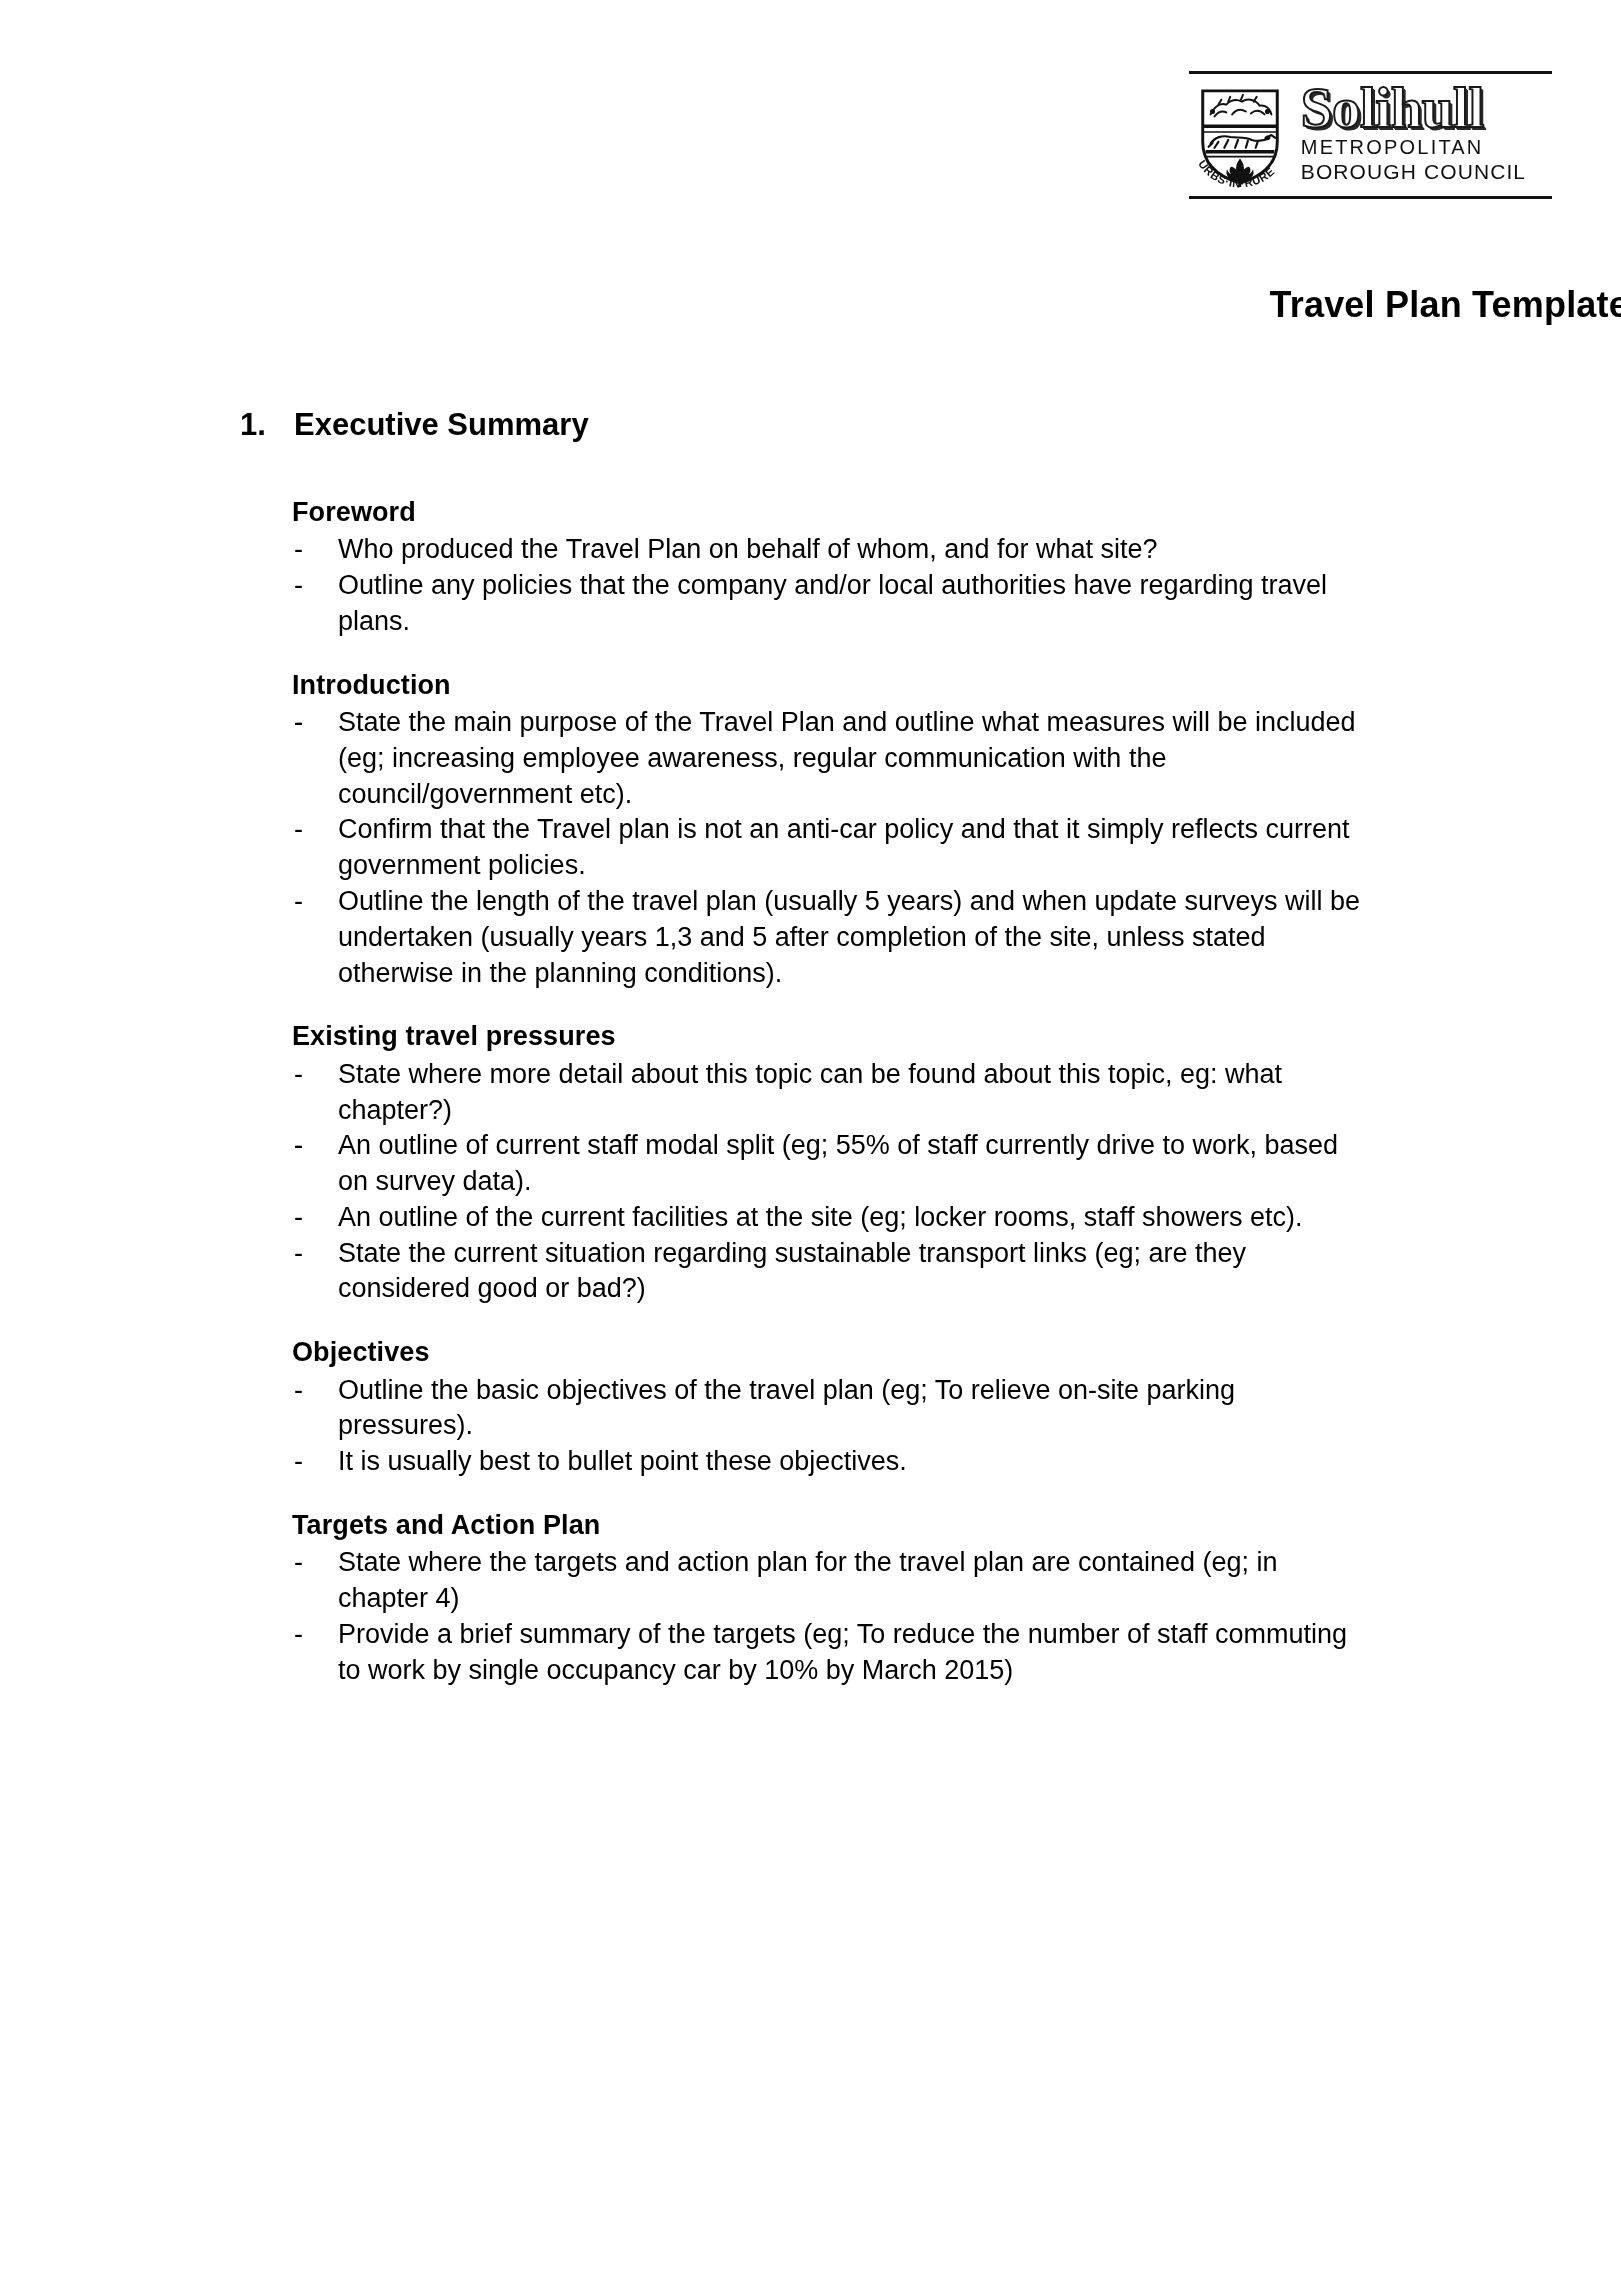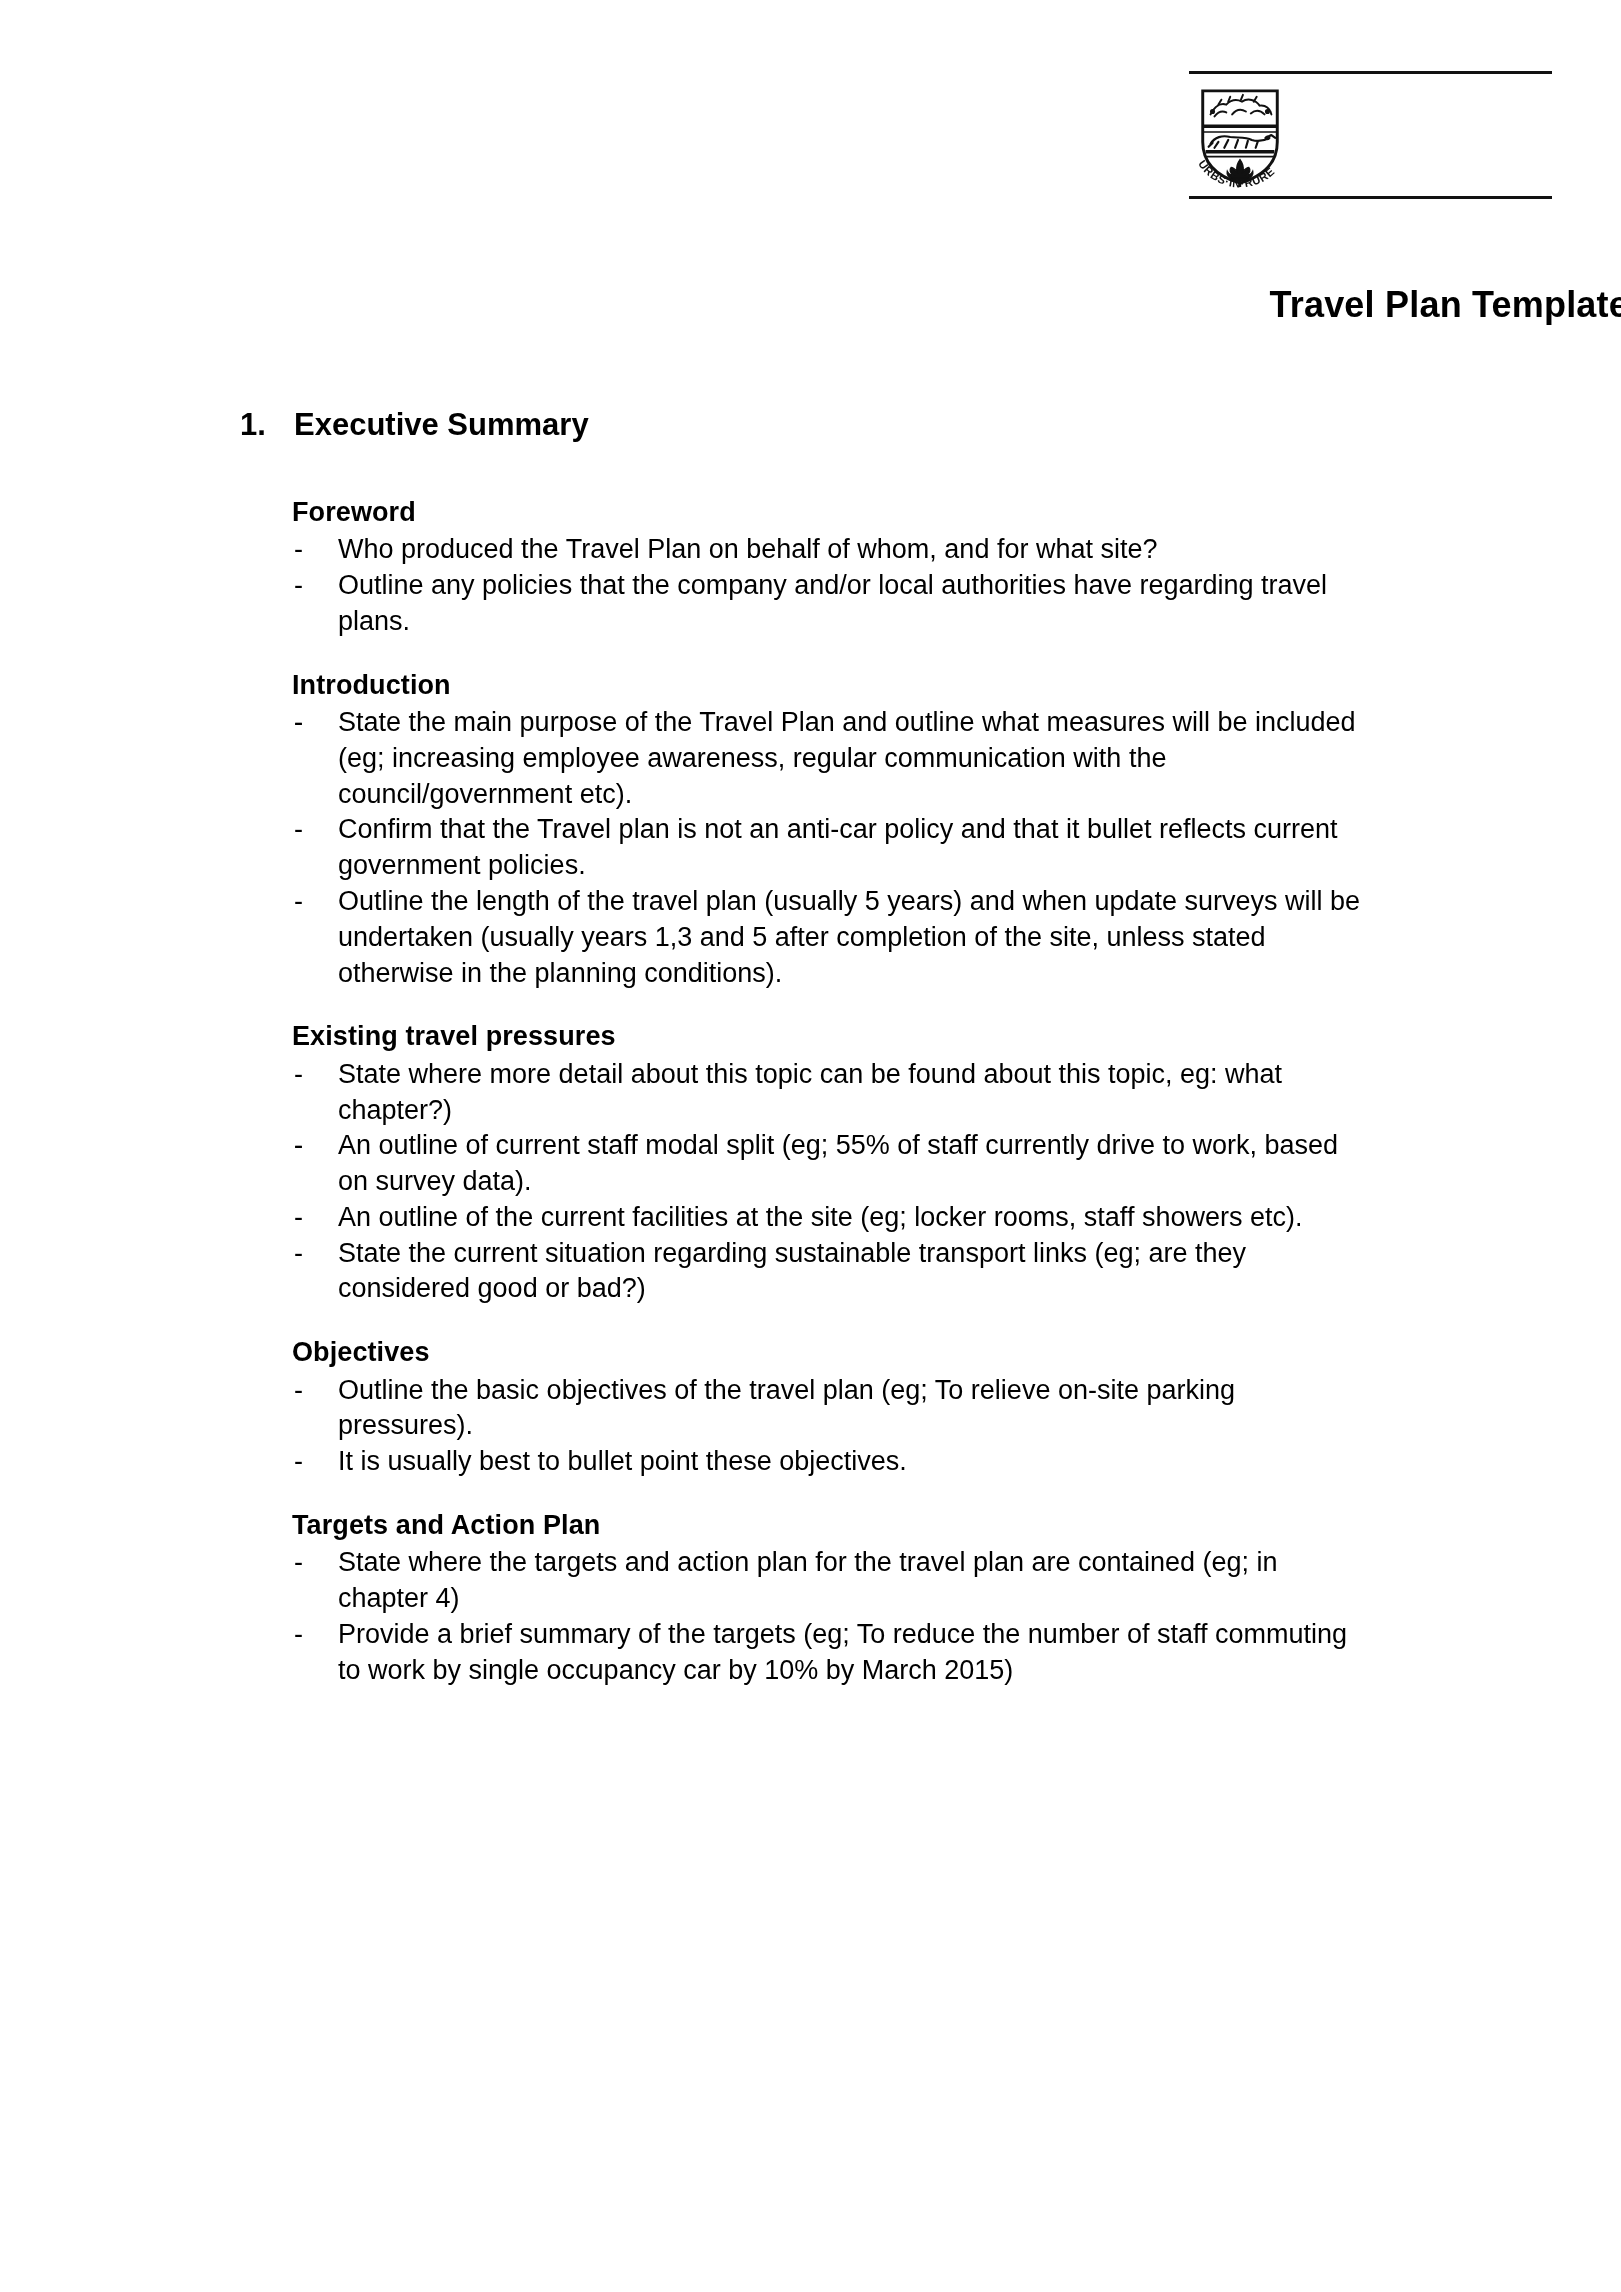--- a/index.html
+++ b/index.html
@@ -197,20 +197,25 @@
         <svg width="102" height="110" viewBox="0 0 104 112" style="position:absolute;left:0;top:0;pointer-events:none" xmlns="http://www.w3.org/2000/svg">
           <defs>
             <path id="mottoArc" d="M6 78 A 50 50 0 0 0 98 78" fill="none"></path>
           </defs>
           <text font-family="Liberation Sans, sans-serif" font-size="11.5" font-weight="700" letter-spacing="0.6" fill="#111">
             <textPath href="#mottoArc" startOffset="6%">URBS·IN·RURE</textPath>
           </text>
         </svg>
       </div>
 
+      <div class="logo-text">
+        <div class="wordmark">Solihull</div>
+        <div class="subword">METROPOLITAN</div>
+        <div class="subword second">BOROUGH COUNCIL</div>
+      </div>
 
     </div>
 
     <div class="logo-rule bottom"></div>
   </div>
 
   <div class="doc-title">Travel Plan Template</div>
 
   <div class="section-number-heading">
     <span class="num">1.</span>
@@ -223,21 +228,21 @@
         <ul class="dash-list">
           <li><span class="dash">-</span><span>Who produced the Travel Plan on behalf of whom, and for what site?</span></li>
           <li><span class="dash">-</span><span>Outline any policies that the company and/or local authorities have regarding travel plans.</span></li>
         </ul>
       </div>
       <div class="sub-block">
         <div class="sub-heading">Introduction</div>
         <ul class="dash-list">
           <li><span class="dash">-</span></li>
           <li><span class="dash">-</span><span>State the main purpose of the Travel Plan and outline what measures will be included (eg; increasing employee awareness, regular communication with the council/government etc).</span></li>
-          <li><span class="dash">-</span><span>Confirm that the Travel plan is not an anti-car policy and that it bullet reflects current government policies.</span></li>
+          <li><span class="dash">-</span><span>Confirm that the Travel plan is not an anti-car policy and that it simply reflects current government policies.</span></li>
           <li><span class="dash">-</span><span>Outline the length of the travel plan (usually 5 years) and when update surveys will be undertaken (usually years 1,3 and 5 after completion of the site, unless stated otherwise in the planning conditions).</span></li>
         </ul>
       </div>
       <div class="sub-block">
         <div class="sub-heading">Existing travel pressures</div>
         <ul class="dash-list">
           <li><span class="dash">-</span><span>State where more detail about this topic can be found about this topic, eg: what chapter?)</span></li>
           <li><span class="dash">-</span></li>
           <li><span class="dash">-</span><span>An outline of current staff modal split (eg; 55% of staff currently drive to work, based on survey data).</span></li>
           <li><span class="dash">-</span><span>An outline of the current facilities at the site (eg; locker rooms, staff showers etc).</span></li>

